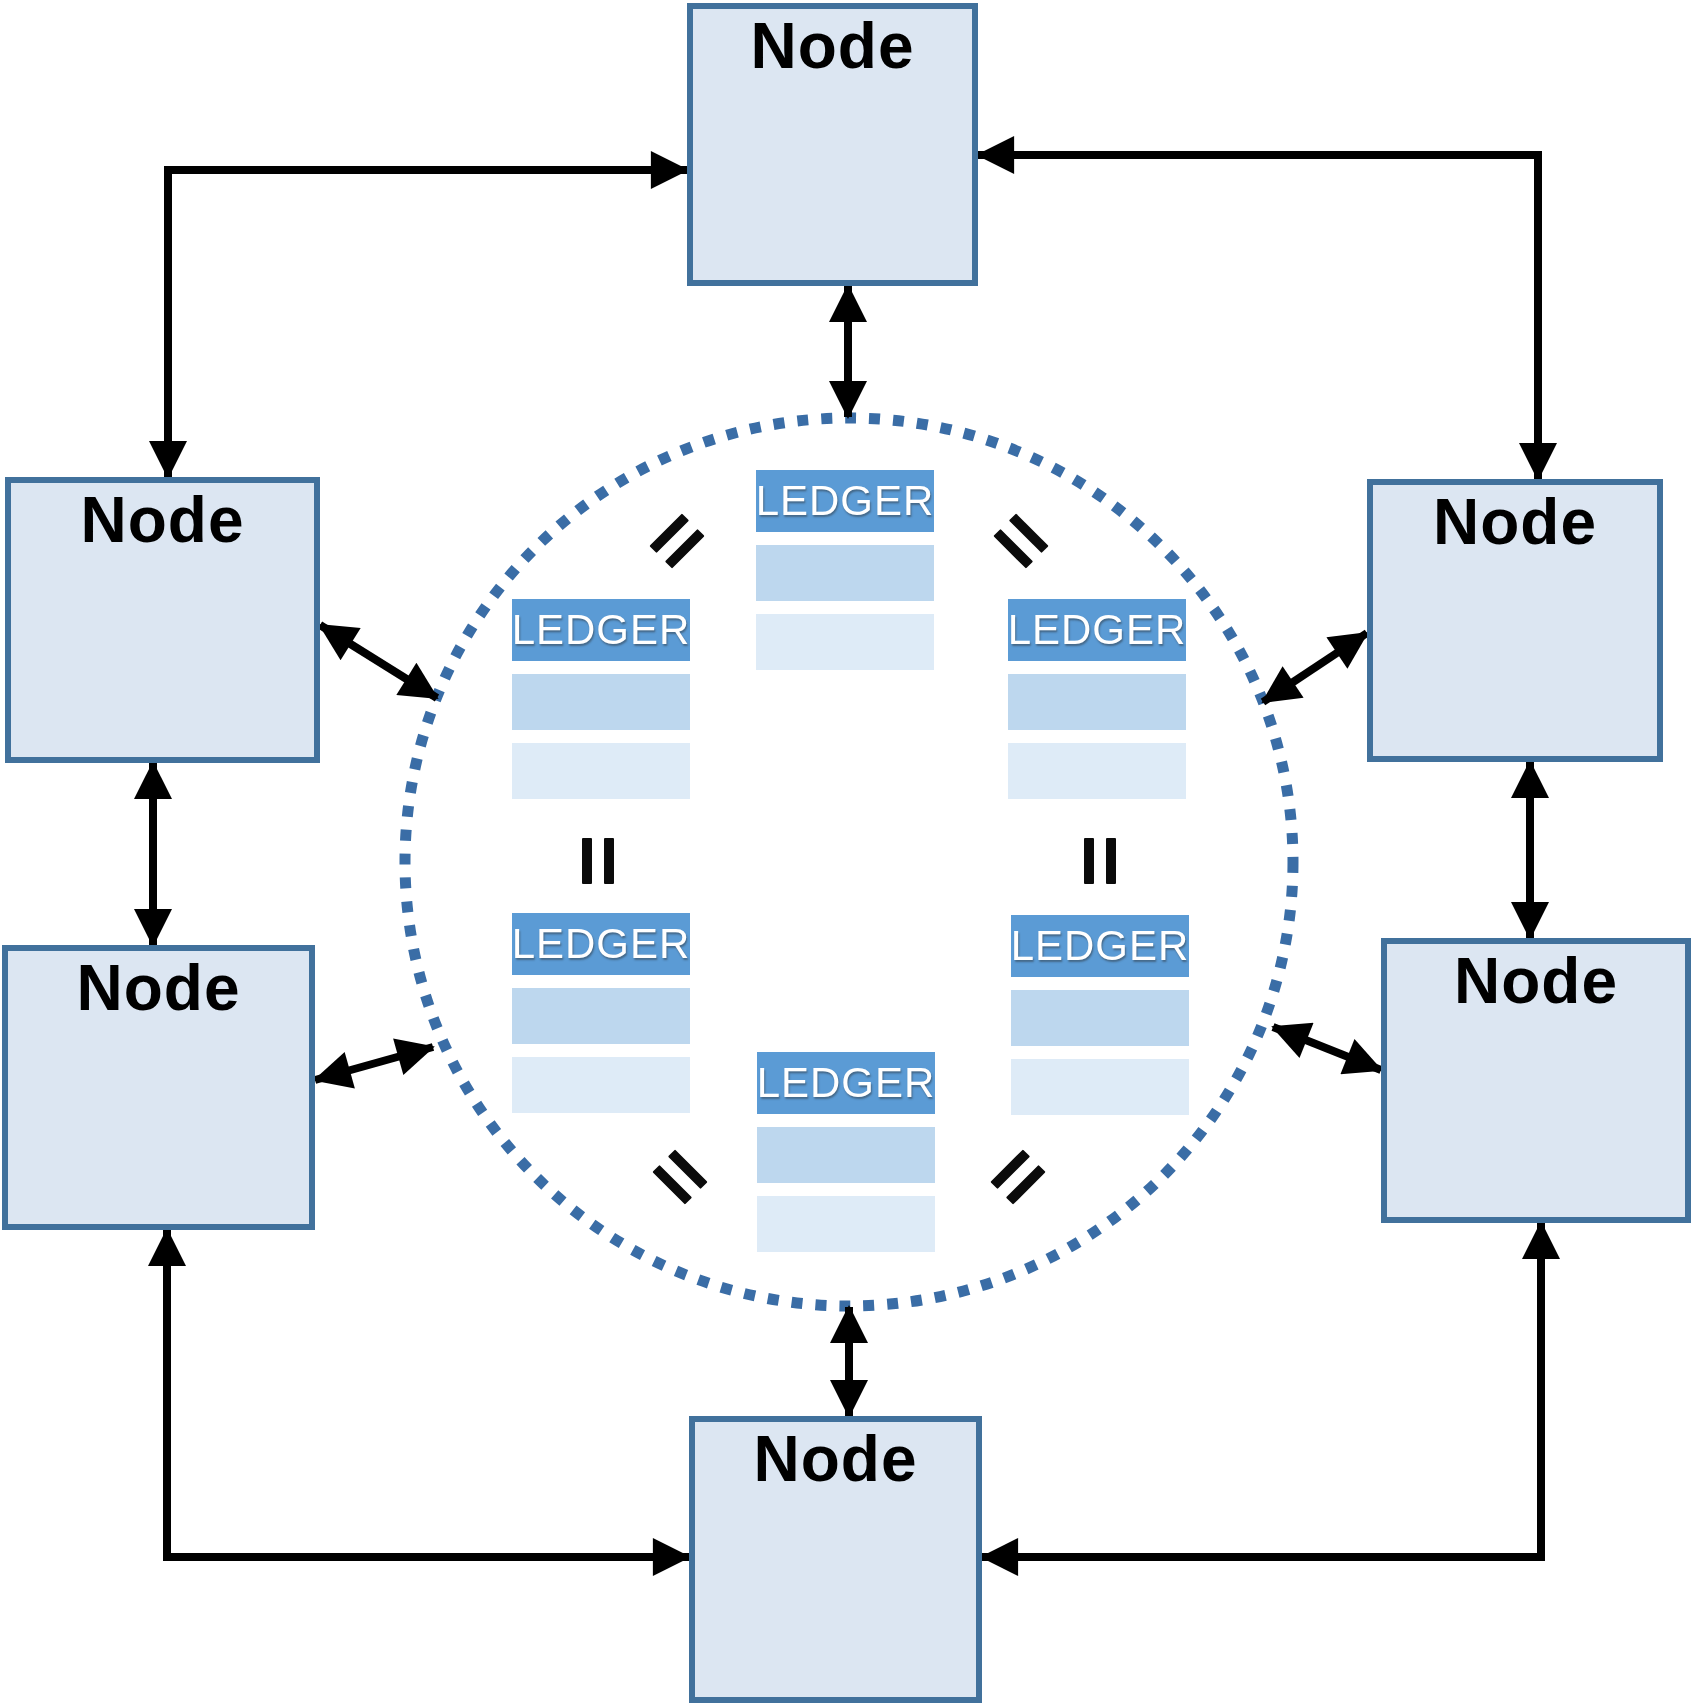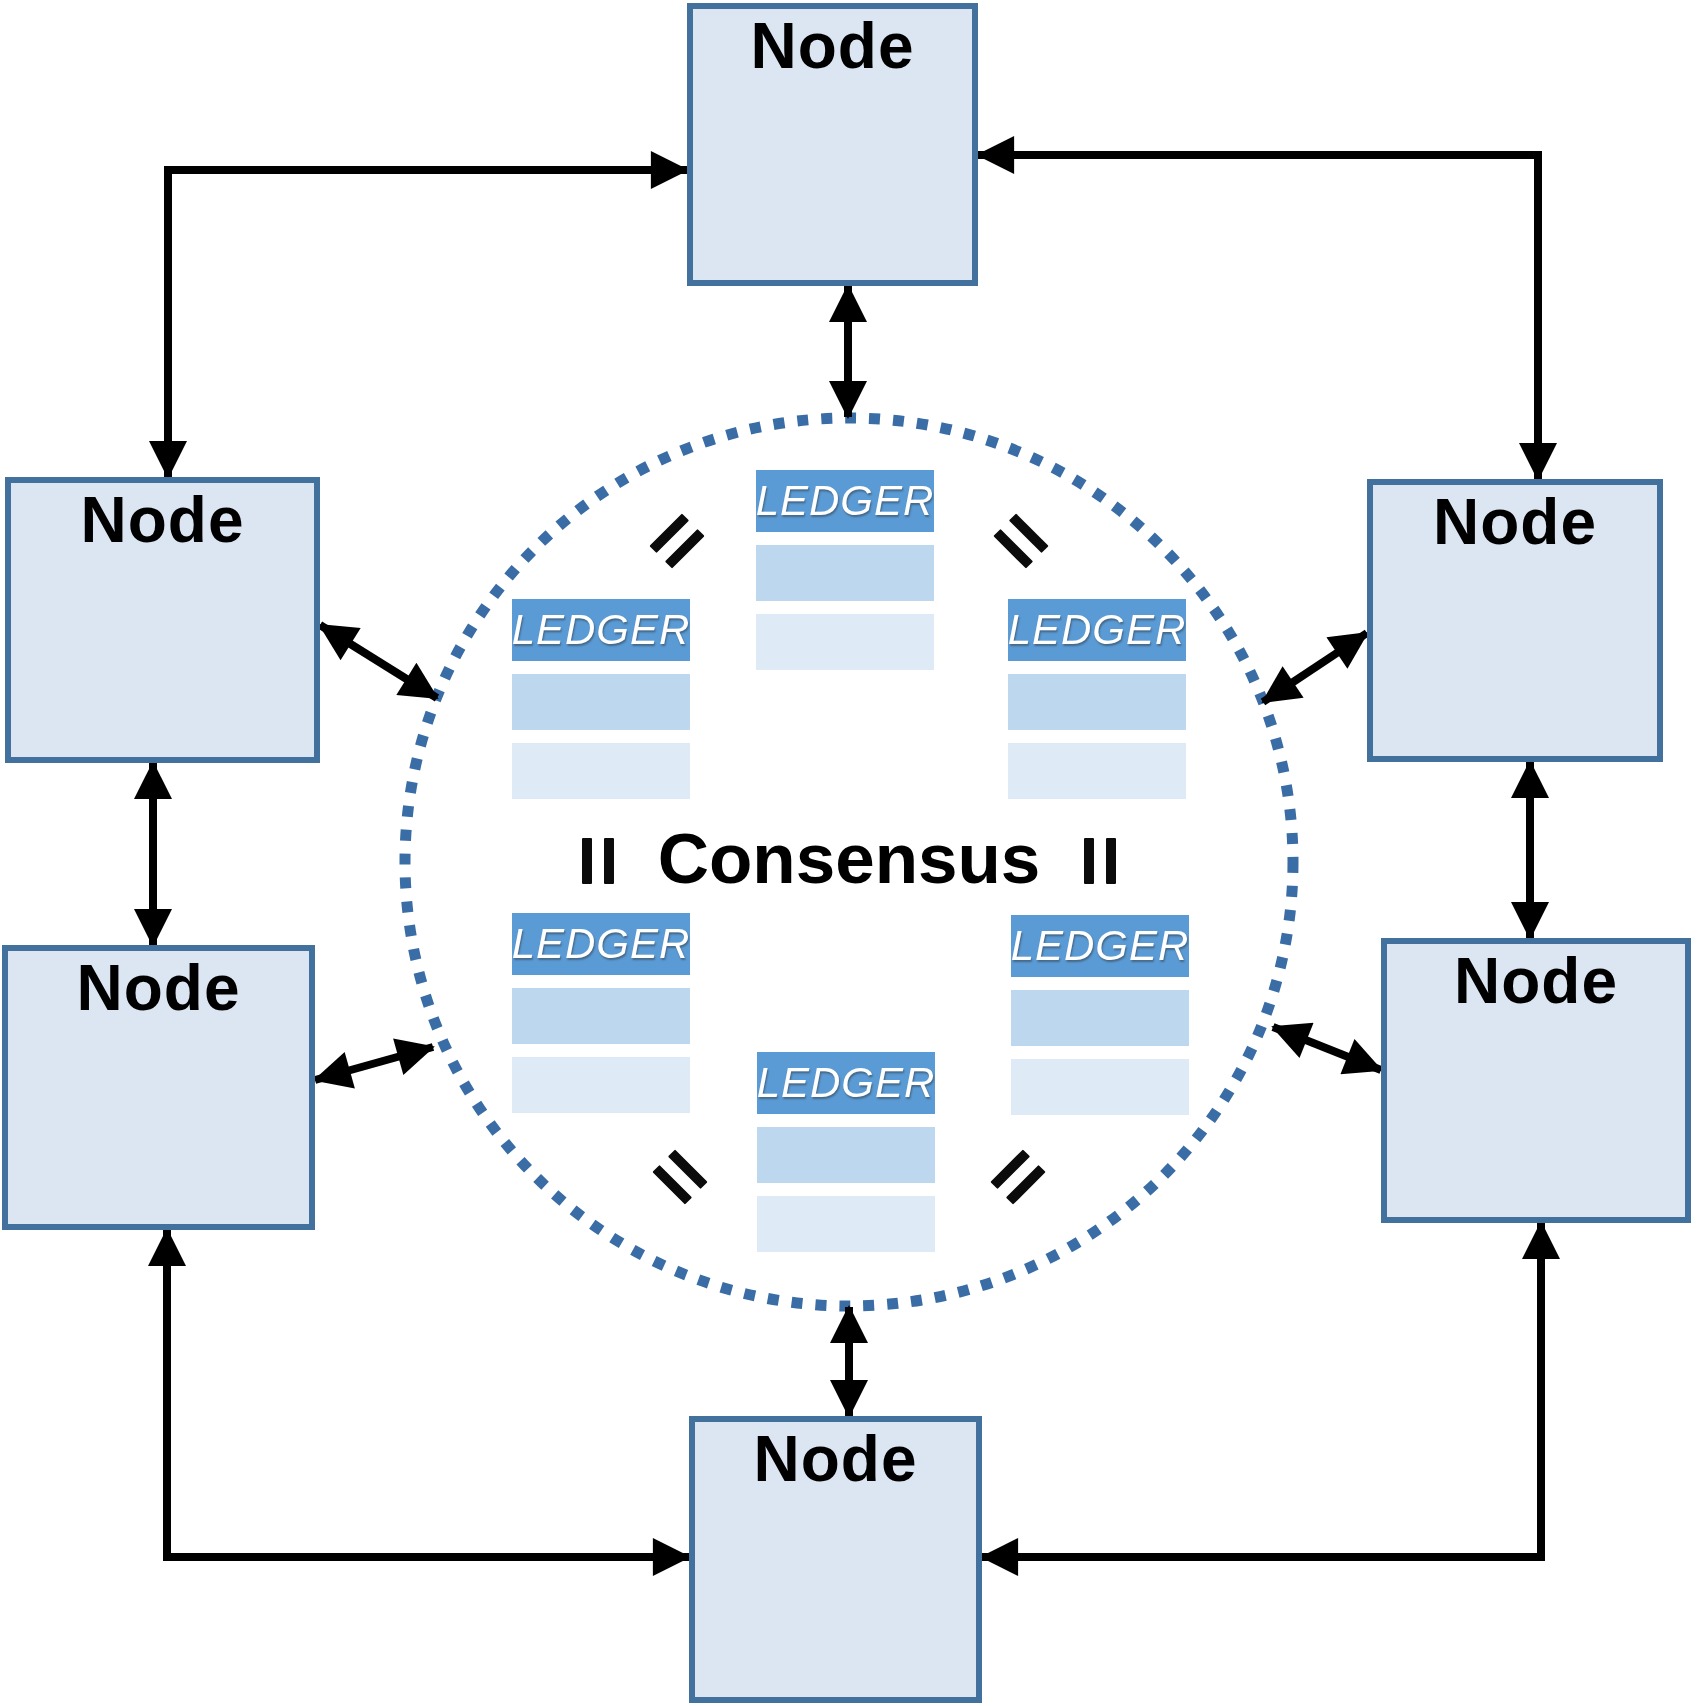--- a/index.html
+++ b/index.html
@@ -4,21 +4,21 @@
 <style>
   html,body{margin:0;padding:0;background:#ffffff;}
   #stage{position:relative;width:1698px;height:1706px;background:#fff;overflow:hidden;
          font-family:"Liberation Sans",sans-serif;}
   #wires{position:absolute;left:0;top:0;width:1698px;height:1706px;}
 
   .node-box{position:absolute;background:#dce6f2;border:6px solid #41719c;
             box-sizing:border-box;display:flex;justify-content:center;}
   .node-label{font-size:64px;font-weight:bold;color:#000;letter-spacing:1px;}
 
-  .ledger{position:absolute;width:178px;font-style:italic;}
+  .ledger{position:absolute;width:178px;}
   .ledger-header{height:62px;background:#5b9bd5;display:flex;align-items:center;justify-content:center;
                  color:#fff;font-size:42px;letter-spacing:1px;
                  text-shadow:1px 2px 2px rgba(40,40,40,.45);}
   .ledger-row{height:56px;margin-top:13px;}
   .row-a{background:#bdd7ee;}
   .row-b{background:#deebf7;}
 
   .eq{position:absolute;width:46px;height:32px;display:flex;flex-direction:column;
       justify-content:space-between;}
   .eq i{display:block;height:10px;background:#0b0b0b;border-radius:1px;}
@@ -127,15 +127,14 @@
     </span>
   <span class="eq" style="left:680px;top:1177px;transform:translate(-50%,-50%) rotate(45deg);">
       <i></i>
       <i></i>
     </span>
   <span class="eq" style="left:1018px;top:1177px;transform:translate(-50%,-50%) rotate(-45deg);">
       <i></i>
       <i></i>
     </span>
 
-  <div class="consensus">Consensus</div>
 
 </div>
 
 </body></html>

